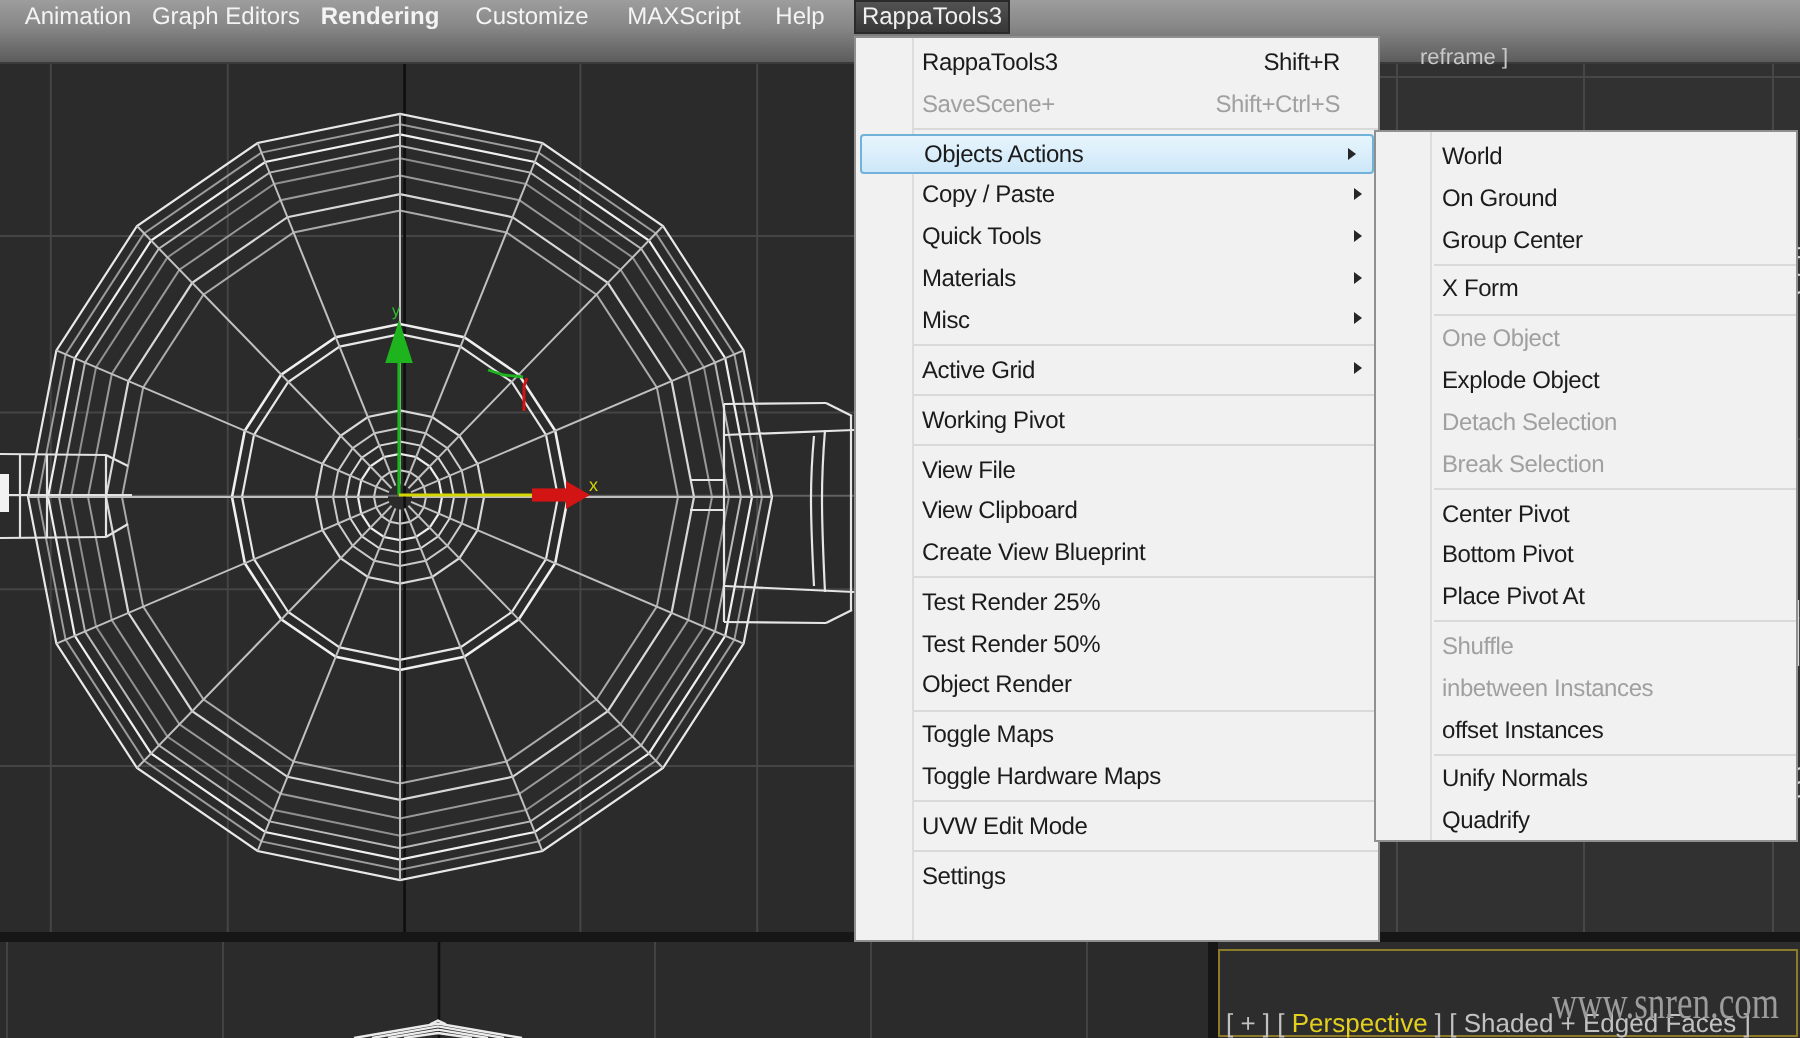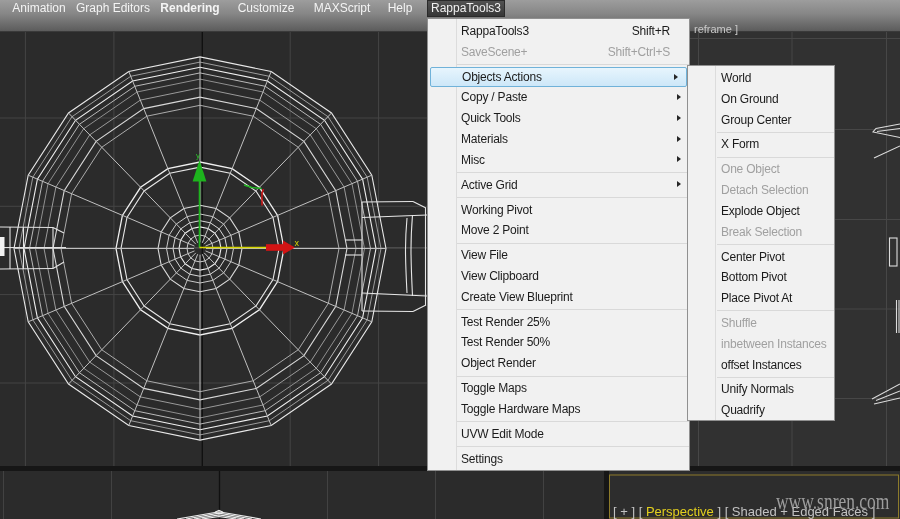--- a/index.html
+++ b/index.html
@@ -176,21 +176,21 @@
 </svg>
 <div id="menubar">
 <span class="mi" style="left:-21px;width:120px;">Animation</span>
 <span class="mi" style="left:53px;width:120px;">Graph Editors</span>
 <span class="mi" style="left:130px;width:120px;font-weight:bold;">Rendering</span>
 <span class="mi" style="left:206px;width:120px;">Customize</span>
 <span class="mi" style="left:282px;width:120px;">MAXScript</span>
 <span class="mi" style="left:340px;width:120px;">Help</span>
 </div>
 <div id="rt3">RappaTools3</div>
-<div class="vptxt" style="left:694px;top:23px;">reframe ]</div>
+<div class="vptxt" style="left:710px;top:23px;">reframe ]</div>
 <div class="vptxt" style="left:613px;top:479.5px;color:#c2c2c2;font-size:13px;margin-top:24px;">[ + ] [ <span style="color:#e3cf1d;">Perspective</span> ] [ Shaded + Edged Faces ]</div>
 <div id="wm">www.snren.com</div>
 <div class="menu" id="dd" style="left:427px;top:18px;width:263px;height:453px;">
 <div class="gut" style="left:28px;"></div>
 <div class="row">
         <span class="lab">RappaTools3</span>
         <span class="sc">Shift+R</span>
       </div>
 <div class="row dis">
         <span class="lab">SaveScene+</span>
@@ -219,23 +219,20 @@
       </div>
 <div class="sep"></div>
 <div class="row">
         <span class="lab">Active Grid</span>
         <span class="arr"></span>
       </div>
 <div class="sep"></div>
 <div class="row">
         <span class="lab">Working Pivot</span>
       </div>
-<div class="row">
-        <span class="lab">Move 2 Point</span>
-      </div>
 <div class="sep"></div>
 <div class="row">
         <span class="lab">View File</span>
       </div>
 <div class="row">
         <span class="lab">View Clipboard</span>
       </div>
 <div class="row">
         <span class="lab">Create View Blueprint</span>
       </div>
@@ -258,44 +255,44 @@
       </div>
 <div class="sep"></div>
 <div class="row">
         <span class="lab">UVW Edit Mode</span>
       </div>
 <div class="sep"></div>
 <div class="row">
         <span class="lab">Settings</span>
       </div>
 </div>
-<div class="menu" id="sm" style="left:687px;top:65px;width:148px;height:356px;text-align:right;">
+<div class="menu" id="sm" style="left:687px;top:65px;width:212px;height:356px;text-align:right;">
 <div class="gut" style="left:27px;"></div>
 <div class="row">
         <span class="lab">World</span>
       </div>
 <div class="row">
         <span class="lab">On Ground</span>
       </div>
 <div class="row">
         <span class="lab">Group Center</span>
       </div>
 <div class="sep"></div>
 <div class="row">
         <span class="lab">X Form</span>
       </div>
 <div class="sep"></div>
 <div class="row dis">
         <span class="lab">One Object</span>
       </div>
+<div class="row">
+        <span class="lab">Explode Object</span>
+      </div>
 <div class="row dis">
         <span class="lab">Detach Selection</span>
-      </div>
-<div class="row">
-        <span class="lab">Explode Object</span>
       </div>
 <div class="row dis">
         <span class="lab">Break Selection</span>
       </div>
 <div class="sep"></div>
 <div class="row">
         <span class="lab">Center Pivot</span>
       </div>
 <div class="row">
         <span class="lab">Bottom Pivot</span>

